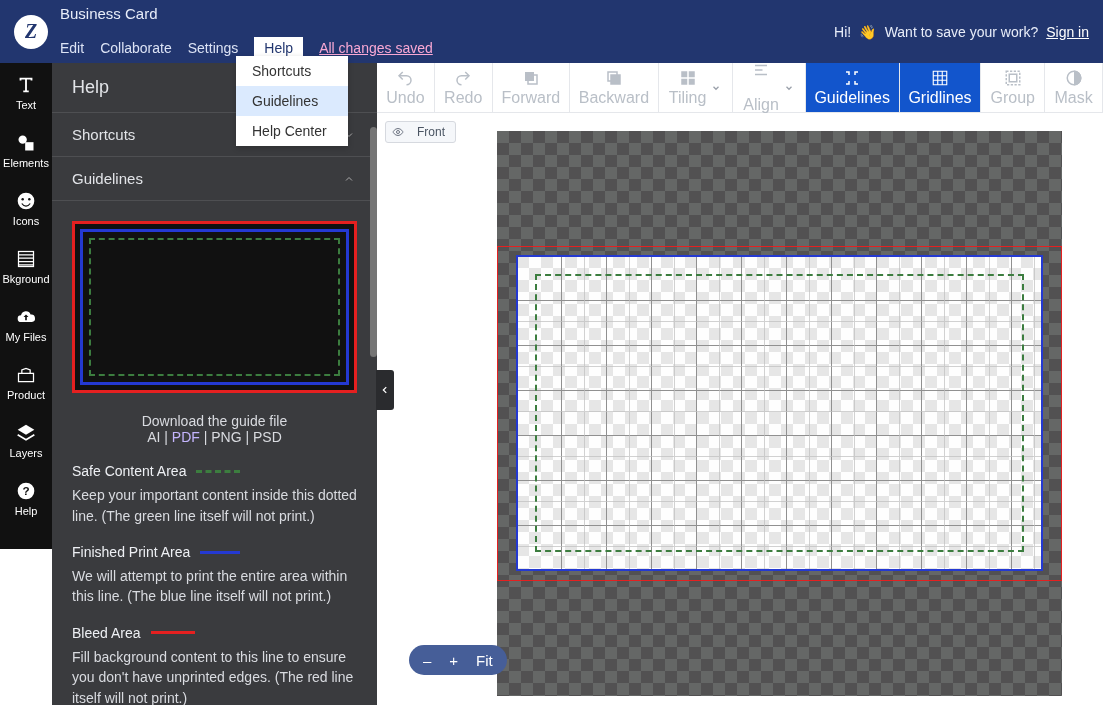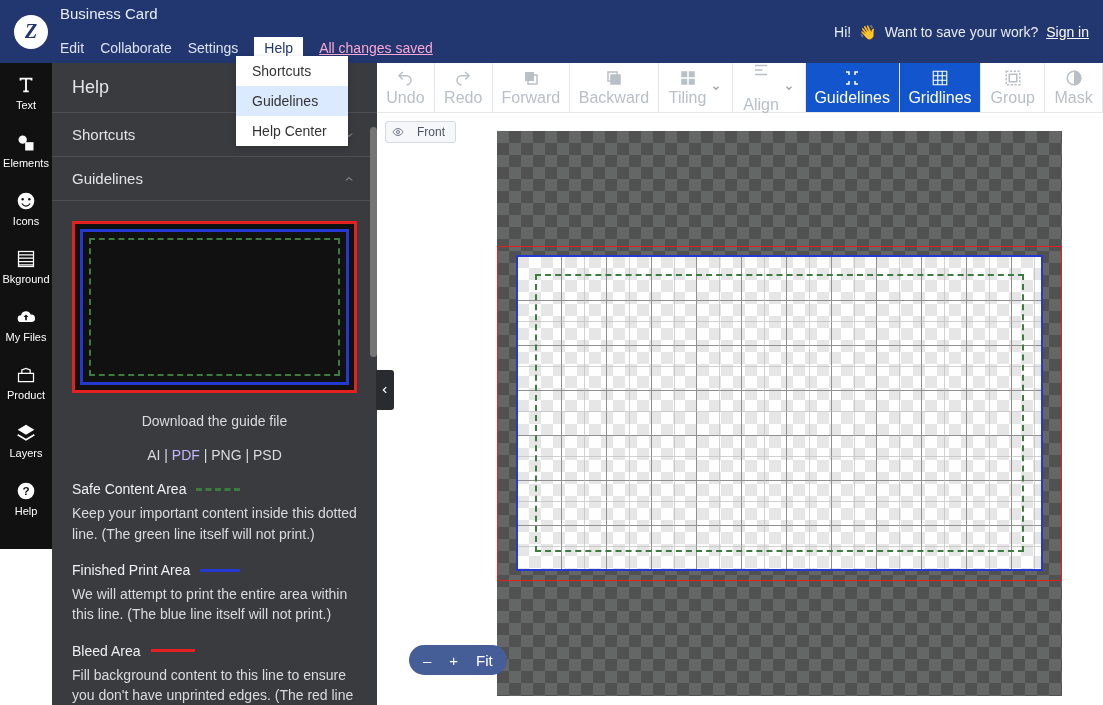--- a/index.html
+++ b/index.html
@@ -117,21 +117,21 @@
       margin-bottom: 20px;
     }
     .guide-preview .finished {
       position:absolute; inset:5px;
       border: 3px solid #2439d2;
     }
     .guide-preview .safe {
       position:absolute; inset:14px;
       border: 2px dashed #3c7d3f;
     }
-    .download-caption { text-align:center; margin-bottom: 18px; font-size:14px; color:#d9dbe0;}
+    .download-caption { text-align:center; margin-bottom: 0; font-size:14px; color:#d9dbe0;}
     .file-formats { text-align:center; margin-bottom: 16px; font-size:14px; color:#d9dbe0;}
     .file-formats .pdf { color:#c4b5fd; }
     .legend-block { margin-bottom: 16px; font-size: 14px; line-height:1.45; color:#d9dbe0;}
     .legend-title { display:flex; align-items:center; gap:10px; margin-bottom:4px; color:#eef0f4;}
     .swatch-dashed { width:44px; height:3px; border-top: 3px dashed #3c7d3f;}
     .swatch-solid-blue { width:40px; height:3px; background:#2439d2;}
     .swatch-solid-red { width:44px; height:3px; background:#e52020;}
     .scrollbar-stub { position:absolute; top:64px; right:0; width:7px; height:230px; background:#757575; border-radius:4px;}
     
     .workspace {

